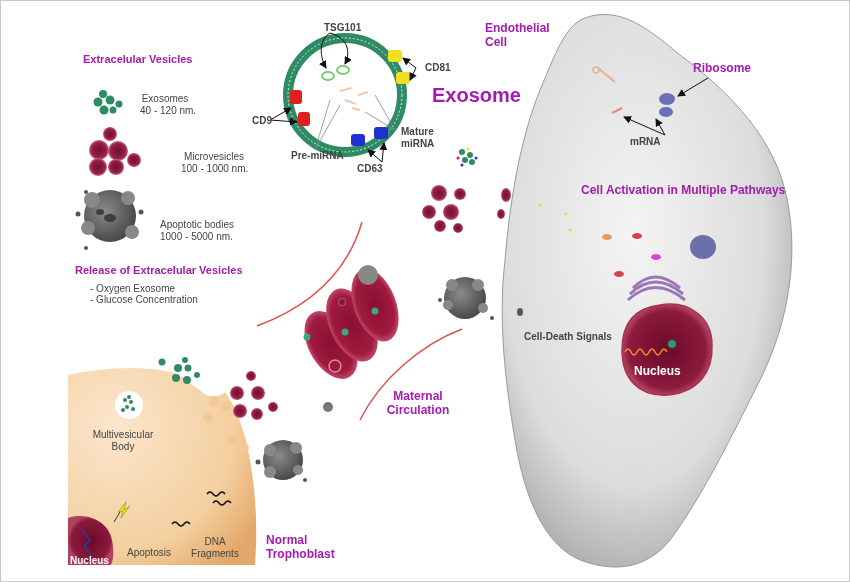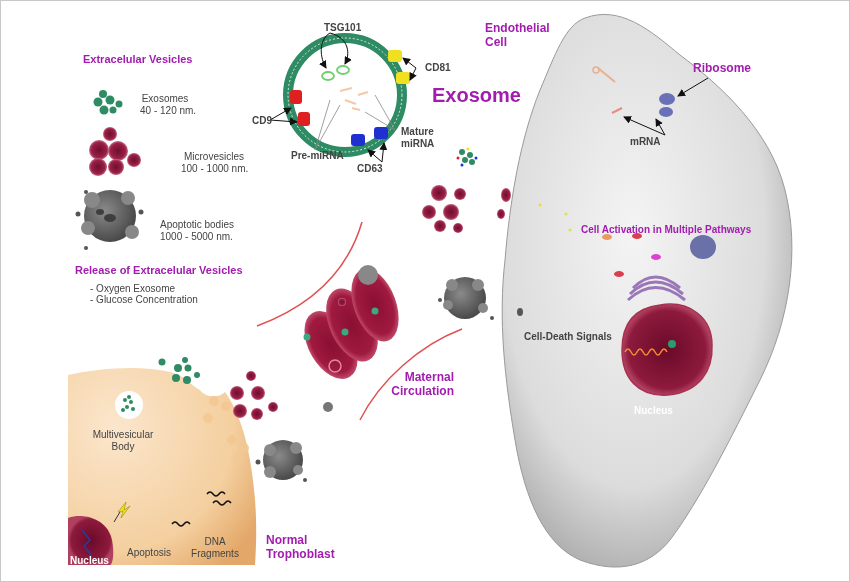--- a/index.html
+++ b/index.html
@@ -2,21 +2,21 @@
 <html><head>
 <meta charset="utf-8">
 <style>
   html, body { margin:0; padding:0; background:#ffffff; }
   body { width:850px; height:582px; overflow:hidden; position:relative; font-family:"Liberation Sans", sans-serif; }
   .frame { position:absolute; left:0; top:0; width:848px; height:580px; border:1px solid #c8c8c8; background:#ffffff; }
   svg.fig { position:absolute; left:0; top:0; width:850px; height:582px; }
   .lbl { position:absolute; color:#a21caf; white-space:nowrap; line-height:1.15; }
   .b { font-weight:bold; }
   .t9 { font-size:10px; color:#444; }
-  .t10 { font-size:10px;margin-top:40px; }
+  .t10 { font-size:12px; }
   .t12 { font-size:12px; }
   .t13 { font-size:11px; }
   .t16 { font-size:20px; }
   .center { text-align:center; }
   .white { color:#fff; }
 </style>
 </head>
 <body>
 
 <div class="frame"></div>
@@ -296,21 +296,21 @@
 <div class="lbl b t12" style="left:485px;top:22px;">
   <div>Endothelial</div>
   <div>Cell</div>
 </div>
 <div class="lbl b t12" style="left:684px;top:62px;margin-left:9px;">Ribosome</div>
 <div class="lbl b t9" style="left:630px;top:136px;">mRNA</div>
 <div class="lbl b t10" style="left:581px;top:184px;">Cell Activation in Multiple Pathways</div>
 <div class="lbl b t9" style="left:524px;top:331px;">Cell-Death Signals</div>
 <div class="lbl b t10 white" style="left:634px;top:365px;">Nucleus</div>
 
-<div class="lbl b t12 center" style="left:382px;top:371px;width:72px;text-align:right;">
+<div class="lbl b t12 center" style="left:382px;top:390px;width:72px;">
   <div>Maternal</div>
   <div>Circulation</div>
 </div>
 
 <div class="lbl b t12" style="left:266px;top:534px;">
   <div>Normal</div>
   <div>Trophoblast</div>
 </div>
 <div class="lbl t9 center" style="left:88px;top:429px;width:70px;">
   <div>Multivesicular</div>

